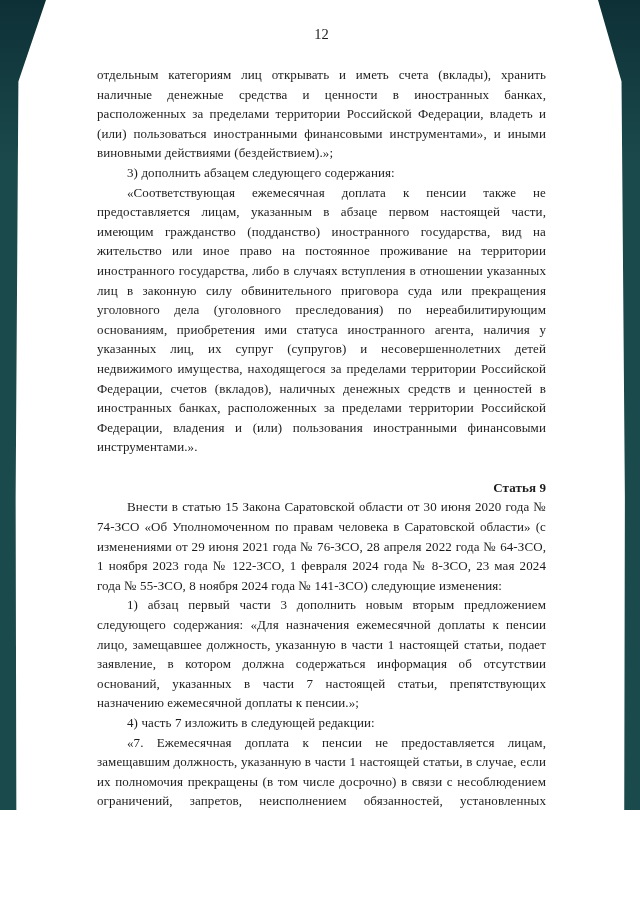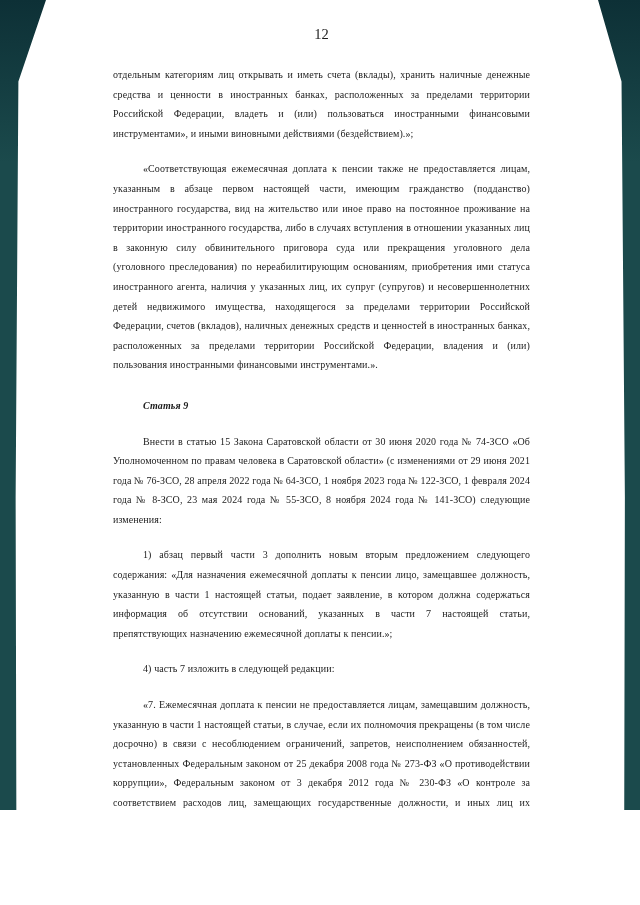--- a/index.html
+++ b/index.html
@@ -39,49 +39,49 @@
     position: relative;
     z-index: 1;
     padding: 26px 94px 0 97px;
   }
   .page-number {
     text-align: center;
     font-size: 14.5px;
     margin-bottom: 22px;
   }
   .body-text p {
-    margin: 16px;
-    font-size: 10px;
+    margin: 0;
+    font-size: 13px;
     line-height: 19.6px;
     text-align: justify;
     text-indent: 30px;
     letter-spacing: 0.1px;
   }
   .body-text p.noindent {
     text-indent: 0;
   }
   .body-text p.article-heading {
     font-weight: bold;
-    font-style: italic;
     margin-top: 21px;
-    text-align: left;
+    text-align: right;
   }
 </style>
 </head>
 <body>
 
 <div class="page">
   <div class="band band-left"></div>
   <div class="band band-right"></div>
 
   <div class="content">
     <div class="page-number">12</div>
 
     <div class="body-text">
       <p class="noindent">отдельным категориям лиц открывать и иметь счета (вклады), хранить наличные денежные средства и ценности в иностранных банках, расположенных за пределами территории Российской Федерации, владеть и (или) пользоваться иностранными финансовыми инструментами», и иными виновными действиями (бездействием).»;</p>
+      <p>3) дополнить абзацем следующего содержания:</p>
       <p>«Соответствующая ежемесячная доплата к пенсии также не предоставляется лицам, указанным в абзаце первом настоящей части, имеющим гражданство (подданство) иностранного государства, вид на жительство или иное право на постоянное проживание на территории иностранного государства, либо в случаях вступления в отношении указанных лиц в законную силу обвинительного приговора суда или прекращения уголовного дела (уголовного преследования) по нереабилитирующим основаниям, приобретения ими статуса иностранного агента, наличия у указанных лиц, их супруг (супругов) и несовершеннолетних детей недвижимого имущества, находящегося за пределами территории Российской Федерации, счетов (вкладов), наличных денежных средств и ценностей в иностранных банках, расположенных за пределами территории Российской Федерации, владения и (или) пользования иностранными финансовыми инструментами.».</p>
       <p class="article-heading">Статья 9</p>
       <p>Внести в статью 15 Закона Саратовской области от 30 июня 2020 года № 74-ЗСО «Об Уполномоченном по правам человека в Саратовской области» (с изменениями от 29 июня 2021 года № 76-ЗСО, 28 апреля 2022 года № 64-ЗСО, 1 ноября 2023 года № 122-ЗСО, 1 февраля 2024 года № 8-ЗСО, 23 мая 2024 года № 55-ЗСО, 8 ноября 2024 года № 141-ЗСО) следующие изменения:</p>
       <p>1) абзац первый части 3 дополнить новым вторым предложением следующего содержания: «Для назначения ежемесячной доплаты к пенсии лицо, замещавшее должность, указанную в части 1 настоящей статьи, подает заявление, в котором должна содержаться информация об отсутствии оснований, указанных в части 7 настоящей статьи, препятствующих назначению ежемесячной доплаты к пенсии.»;</p>
       <p>4) часть 7 изложить в следующей редакции:</p>
       <p>«7. Ежемесячная доплата к пенсии не предоставляется лицам, замещавшим должность, указанную в части 1 настоящей статьи, в случае, если их полномочия прекращены (в том числе досрочно) в связи с несоблюдением ограничений, запретов, неисполнением обязанностей, установленных Федеральным законом от 25 декабря 2008 года № 273-ФЗ «О противодействии коррупции», Федеральным законом от 3 декабря 2012 года № 230-ФЗ «О контроле за соответствием расходов лиц, замещающих государственные должности, и иных лиц их доходам», Федеральным законом от 7 мая 2013 года № 79-ФЗ «О запрете отдельным</p>
     </div>
   </div>
 </div>
 

